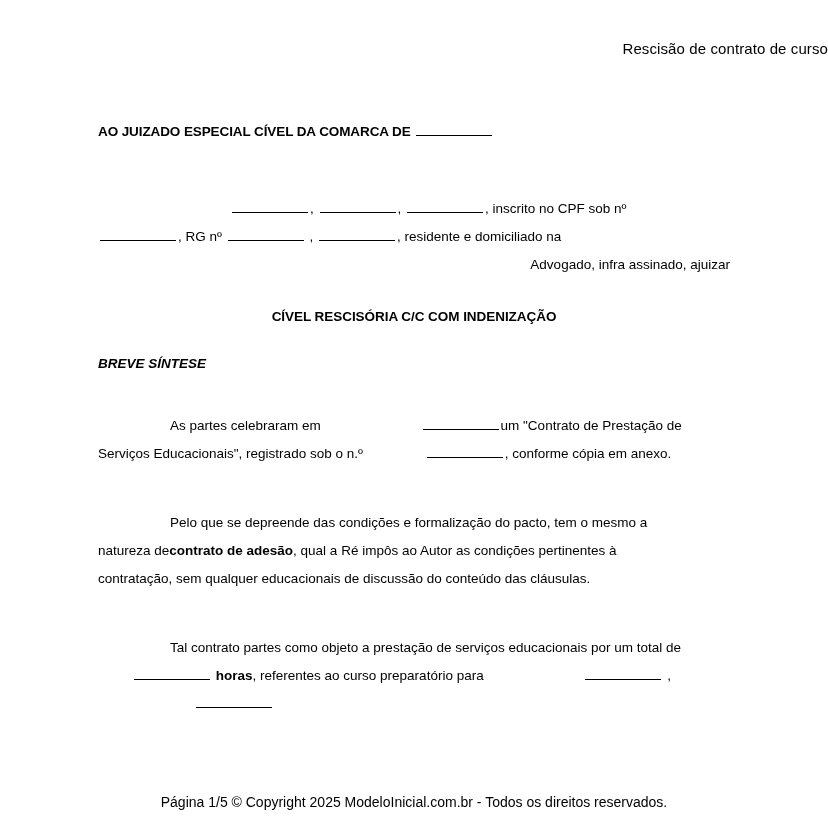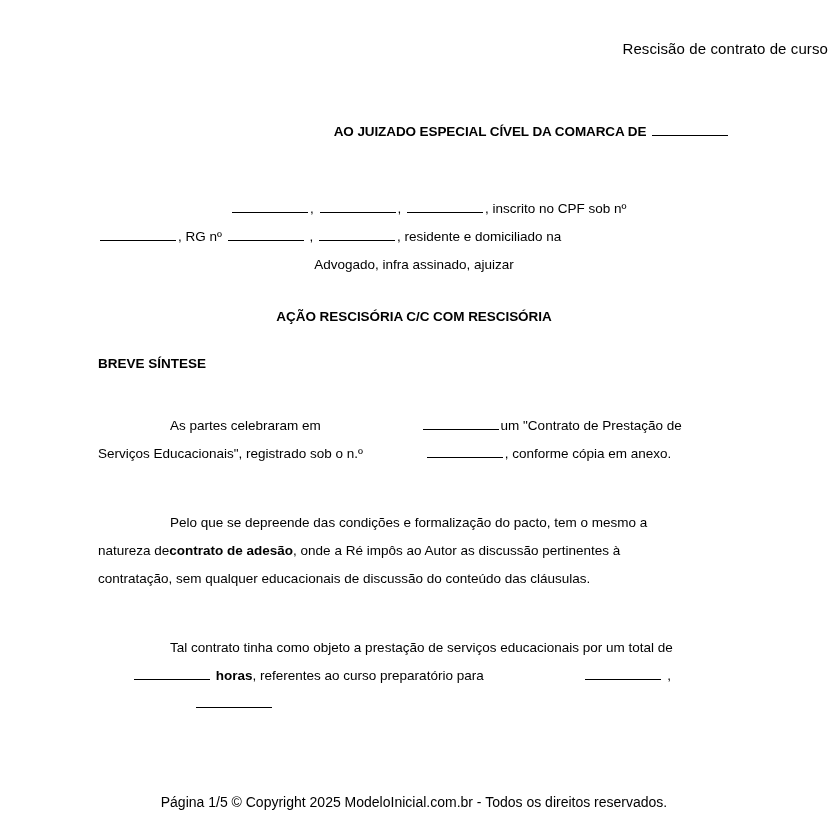--- a/index.html
+++ b/index.html
@@ -30,21 +30,20 @@
   }
   .content {
     margin: 0 98px 0 98px;
     width: 632px;
   }
   .heading-court {
     font-size: 13.5px;
     font-weight: bold;
     margin-top: 67px;
     letter-spacing: -0.1px;
-    text-align: right;
   }
   .blank {
     display: inline-block;
     border-bottom: 1px solid #000;
     vertical-align: baseline;
     height: 11px;
     margin: 0 2px;
   }
   .b-md { width: 76px; }
   .party-block {
@@ -54,33 +53,34 @@
     text-align: justify;
   }
   .party-block p {
     margin: 0;
     text-align: justify;
   }
   .party-block p.first {
     text-indent: 132px;
   }
   .party-block p.lastline {
-    text-align: center;
+    text-align: right;
   }
   .action-title {
     text-align: center;
     font-weight: bold;
     font-size: 13.5px;
     margin-top: 30px;
     letter-spacing: -0.05px;
   }
   .section-title {
     font-weight: bold;
     font-size: 13.5px;
     margin-top: 32px;
+    font-style: italic;
   }
   .para {
     font-size: 13.5px;
     line-height: 28px;
     text-align: justify;
     margin-top: 41px;
   }
   .para .ind {
     display: inline-block;
     width: 72px;
@@ -118,39 +118,39 @@
         <span class="blank b-md"></span><span>, inscrito no CPF sob nº</span>
       </p>
       <p>
         <span class="blank b-md"></span><span>, RG nº</span>
         <span class="blank b-md"></span> ,
         <span class="blank b-md"></span><span>, residente e domiciliado na</span>
       </p>
       <p class="lastline">Advogado, infra assinado, ajuizar</p>
     </div>
 
-    <div class="action-title">AÇÃO RESCISÓRIA C/C COM RESCISÓRIA</div>
+    <div class="action-title">CÍVEL RESCISÓRIA C/C COM INDENIZAÇÃO</div>
 
     <div class="section-title">BREVE SÍNTESE</div>
 
     <div class="para">
       <span class="ind"></span><span>As partes celebraram em</span>
       <span class="spacer-wide"></span><span class="blank b-md"></span><span>um "Contrato de Prestação de</span><br>
       <span>Serviços Educacionais", registrado sob o n.º</span>
       <span class="spacer-mid"></span><span class="blank b-md"></span><span>, conforme cópia em anexo.</span>
     </div>
 
     <div class="para">
       <span class="ind"></span><span>Pelo que se depreende das condições e formalização do pacto, tem o mesmo a</span><br>
-      <span>natureza  de</span><b>contrato de adesão</b><span>, onde a Ré impôs ao Autor as discussão pertinentes à</span><br>
+      <span>natureza  de</span><b>contrato de adesão</b><span>, qual a Ré impôs ao Autor as condições pertinentes à</span><br>
       <span>contratação, sem qualquer educacionais de discussão do conteúdo das cláusulas.</span>
     </div>
 
     <div class="para">
-      <span class="ind"></span><span>Tal contrato tinha como objeto a prestação de serviços educacionais por um total de</span><br>
+      <span class="ind"></span><span>Tal contrato partes como objeto a prestação de serviços educacionais por um total de</span><br>
       <span class="spacer-sm"></span><span class="blank b-md"></span>
       <b>horas</b><span>, referentes ao curso preparatório para</span>
       <span class="spacer-wide"></span><span class="blank b-md"></span> ,<br>
       <span class="spacer-wide"></span><span class="blank b-md"></span>
     </div>
 
   </div>
 
   <div class="footer">Página 1/5 © Copyright 2025 ModeloInicial.com.br - Todos os direitos reservados.</div>
 

